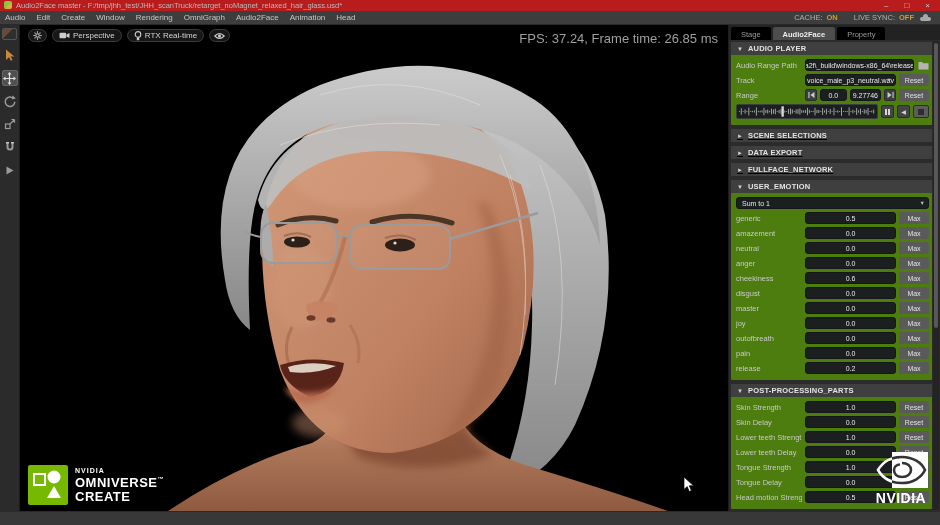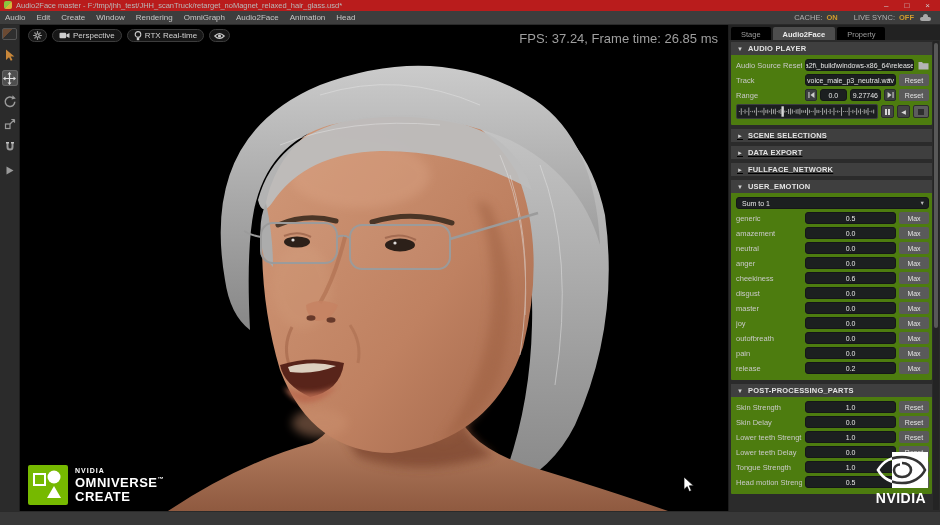--- a/index.html
+++ b/index.html
@@ -345,21 +345,21 @@
 
       <div class="panel-body">
 
         <div class="section">
           <div class="section-header">
             <span class="tri">▼</span>
             <span class="sec-title">AUDIO PLAYER</span>
           </div>
 
           <div class="prow">
-            <span class="prow-label">Audio Source Reset</span>
+            <span class="prow-label">Audio Range Path</span>
             <div class="pfield">
               <span class="pfield-val">f:\a2f\_build\windows-x86_64\release\e</span>
             </div>
             <span class="folder-ic">
               <svg width="11" height="9" viewBox="0 0 11 9">
                   <path d="M0.5,1 H4 L5,2.3 H10.5 V8.5 H0.5 Z" fill="#b5b5b5"></path>
                 </svg>
             </span>
           </div>
 
@@ -634,20 +634,27 @@
                 <button class="pbtn">Reset</button>
               </div>
               <div class="prow">
                 <span class="prow-label">Tongue Strength</span>
                 <div class="pfield">
                   <span class="pfield-val">1.0</span>
                 </div>
                 <button class="pbtn">Reset</button>
               </div>
               <div class="prow">
+                <span class="prow-label">Tongue Delay</span>
+                <div class="pfield">
+                  <span class="pfield-val">0.0</span>
+                </div>
+                <button class="pbtn">Reset</button>
+              </div>
+              <div class="prow">
                 <span class="prow-label">Head motion Strength</span>
                 <div class="pfield">
                   <span class="pfield-val">0.5</span>
                 </div>
                 <button class="pbtn">Reset</button>
               </div>
             </div>
         </div>
       </div>
 

